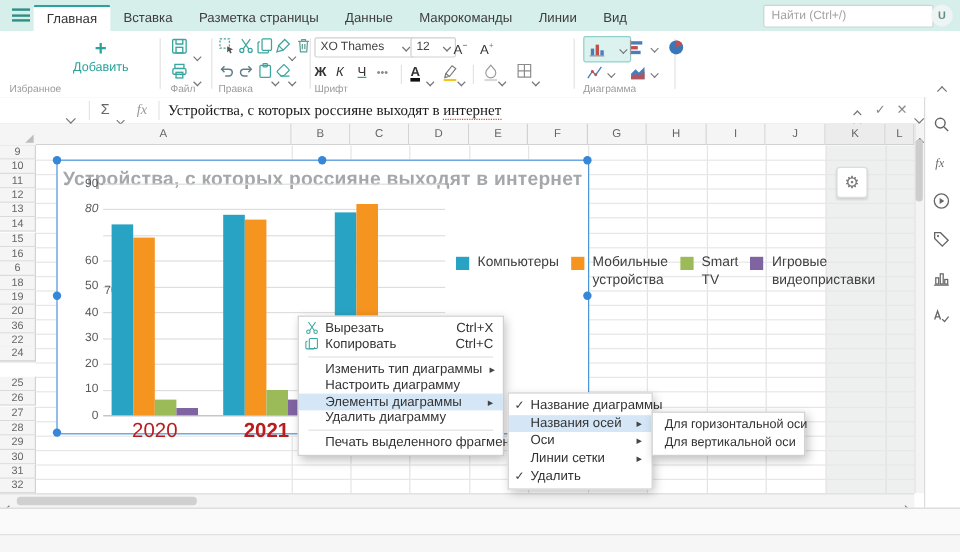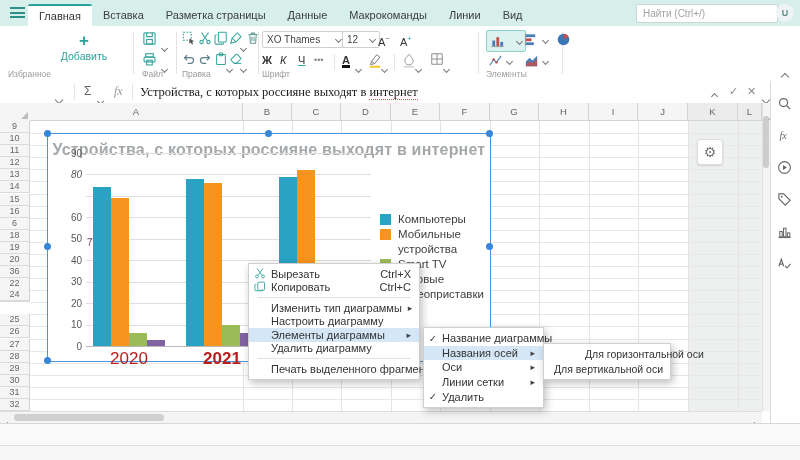--- a/index.html
+++ b/index.html
@@ -60,21 +60,21 @@
   #grid-body{left:30px;top:121px;width:732px;height:290px;overflow:hidden;background:#fff}
   .vline{position:absolute;top:0;width:1px;height:290px;background:#e4e4e4}
   .hline{position:absolute;left:0;width:732px;height:1px;background:#e7e7e7}
   
   #chart{left:47px;top:133px;width:442px;height:227px;background:#fff;border:1px solid #4A94DA;z-index:5;cursor:move}
   #chart-title{position:absolute;left:0;top:7px;width:100%;text-align:center;font-size:16px;font-weight:bold;color:#a5a8aa;letter-spacing:.2px}
   .gline{position:absolute;height:1px;background:#dedede}
   .ytick{position:absolute;width:26px;text-align:right;font-size:10px;color:#595959}
   .bar{position:absolute}
   .catlbl{position:absolute;width:64px;text-align:center;font-size:17px;color:#b91c1c}
-  #legend{position:absolute;left:332px;top:78px;width:108px;display:flex;flex-direction:column;}
+  #legend{position:absolute;left:332px;top:78px;width:108px;display:flex;flex-direction:row;gap:10px}
   .litem{display:flex;gap:7px}
   .lsq{width:11px;height:11px;margin-top:2px;flex:none}
   .ltxt{font-size:11.5px;line-height:15px;color:#3f3f3f}
   .handle{position:absolute;width:7px;height:7px;border-radius:50%;background:#3787d8;z-index:6}
   #gear-btn{left:697px;top:139px;width:24px;height:24px;background:#fff;border:1px solid #dcdcdc;border-radius:3px;z-index:7;
             display:flex;align-items:center;justify-content:center;font-size:14px;color:#777;cursor:pointer;box-shadow:0 1px 2px rgba(0,0,0,.12)}
   
   .menu{position:absolute;background:#fff;border:1px solid #d0d0d0;box-shadow:2px 3px 8px rgba(0,0,0,.25);padding:3px 0;z-index:30}
   #ctx-menu{left:248px;top:263px;width:170px}
   #submenu{left:423px;top:327px;width:119px;z-index:31}
@@ -123,21 +123,21 @@
     <div id="avatar" class="abs">U</div>
   </div>
 
   <div id="toolbar" class="abs">
     <div id="add-plus" class="abs">+</div>
     <div id="add-label" class="abs">Добавить</div>
     <div class="glabel" style="left:8px">Избранное</div>
     <div class="glabel" style="left:142px">Файл</div>
     <div class="glabel" style="left:182px">Правка</div>
     <div class="glabel" style="left:262px">Шрифт</div>
-    <div class="glabel" style="left:486px">Элементы</div>
+    <div class="glabel" style="left:486px">Диаграмма</div>
     <div class="gsep" style="left:133px"></div>
       <div class="gsep" style="left:176px"></div>
     <div class="gsep" style="left:258px"></div>
       <div class="gsep" style="left:478px"></div>
       <div class="gsep" style="left:562px"></div>
 
     <span class="tbtn" style="left:142px;top:5px">
         <svg width="15" height="15" viewBox="0 0 16 16" fill="none" stroke="#3AA69E" stroke-width="1.2">
           <rect x="2" y="2" width="12" height="12" rx="1"></rect>
           <path d="M5 2v4h6V2"></path>
@@ -535,21 +535,21 @@
         <div class="mlbl">Линии сетки</div>
         <div class="marr">▸</div>
       </div>
       <div class="mitem" style="height: 14.6px;">
         <div class="mcheck">✓</div>
         <div class="mlbl">Удалить</div>
       </div>
     </div>
   <div id="subsubmenu" class="menu">
       <div class="mitem" style="height: 14.5px; padding-left: 10px;">
-        <div class="mlbl" style="font-size: 10.5px; margin-left: 31px;">Для горизонтальной оси</div>
+        <div class="mlbl" style="font-size: 10.5px;">Для горизонтальной оси</div>
       </div>
       <div class="mitem" style="height: 14.5px; padding-left: 10px;">
         <div class="mlbl" style="font-size: 10.5px;">Для вертикальной оси</div>
       </div>
     </div>
 
   <div id="hscroll" class="abs"></div>
   <span class="abs" style="left:5px;top:414px"><span class="chev sm left"></span></span>
   <div id="hs-thumb" class="abs"></div>
   <span class="abs" style="left:752px;top:414px"><span class="chev sm right"></span></span>

